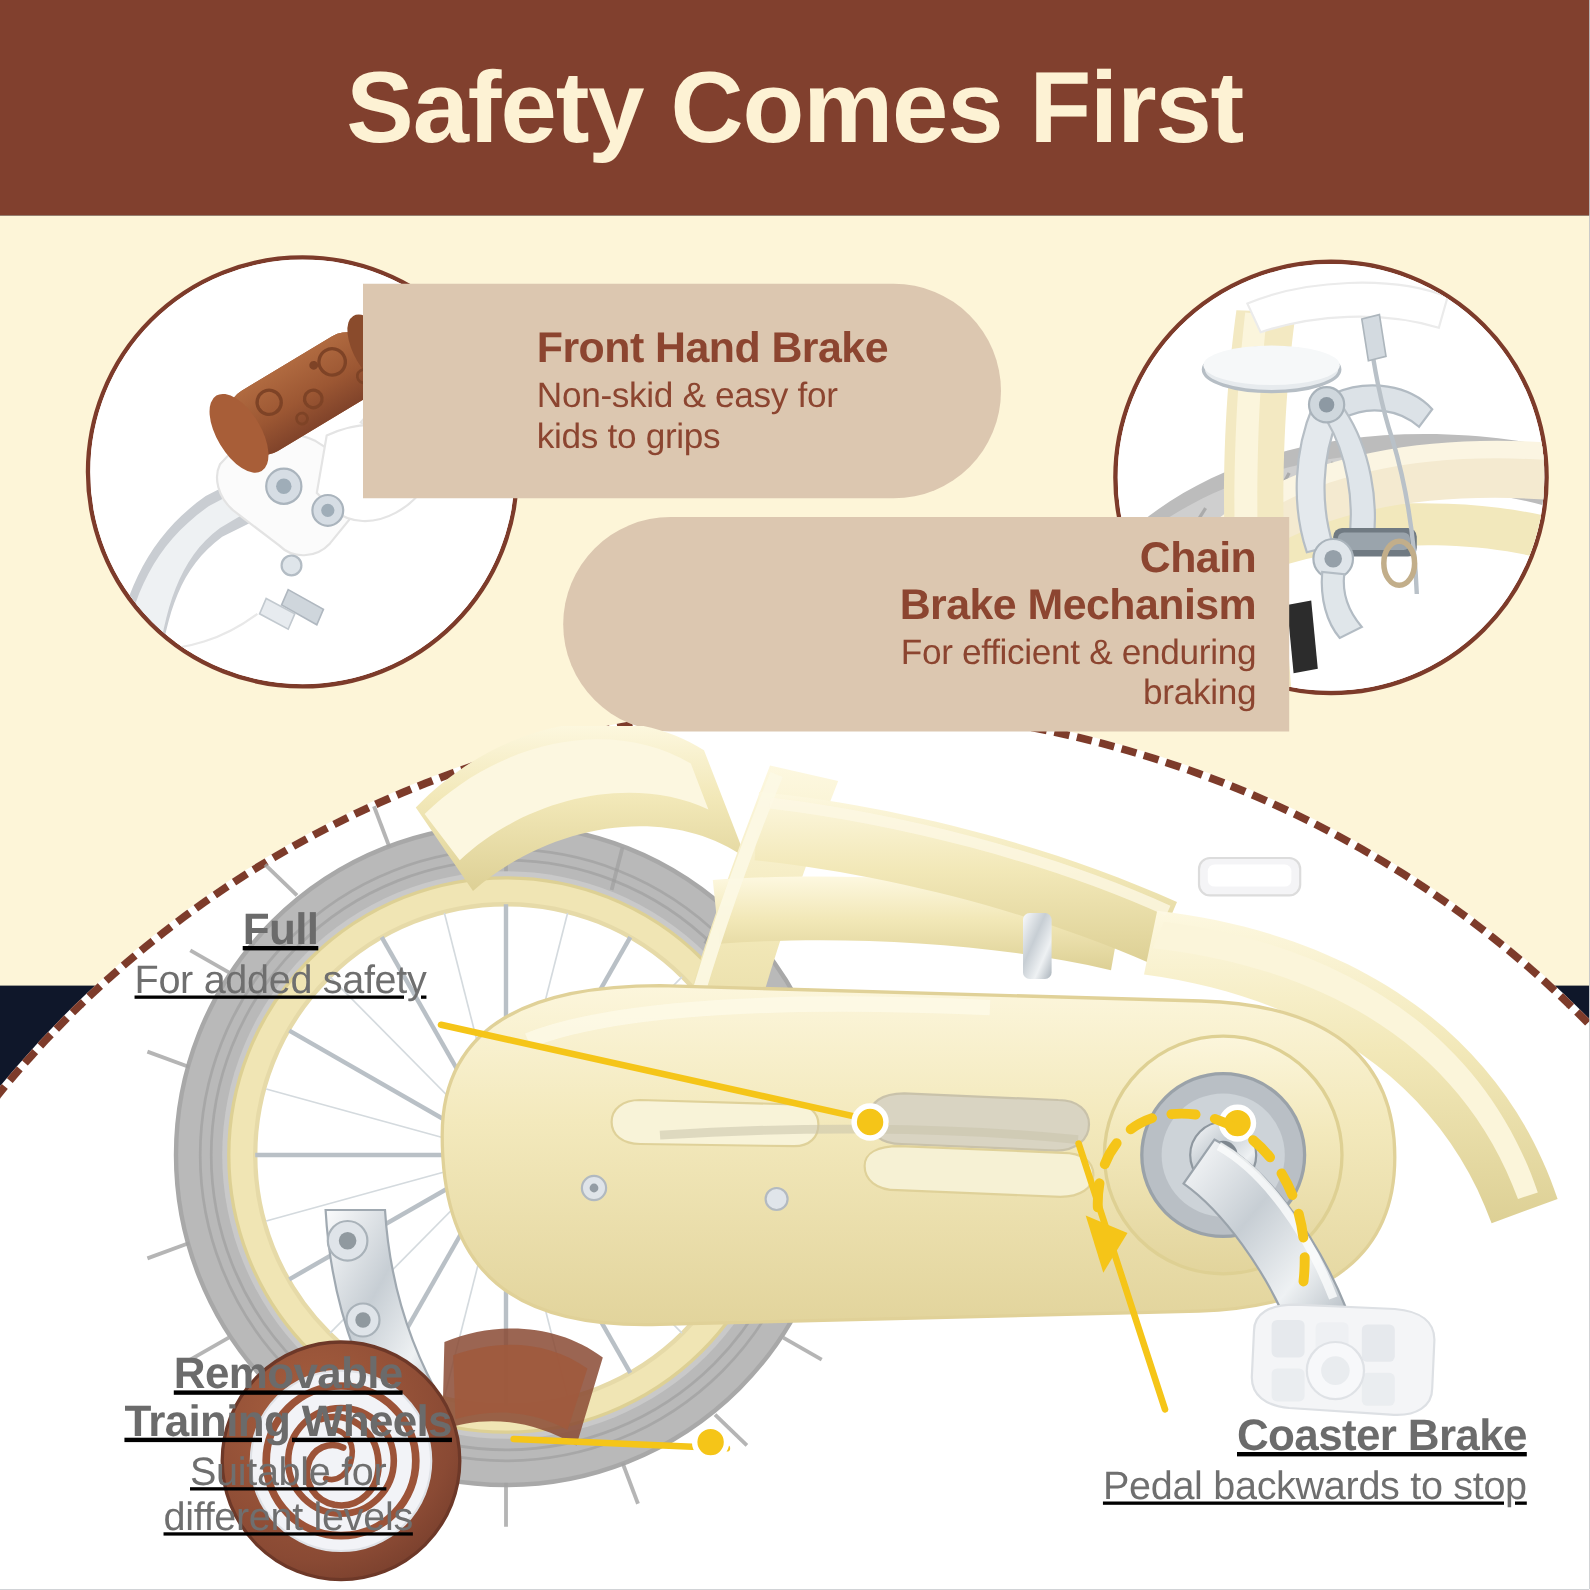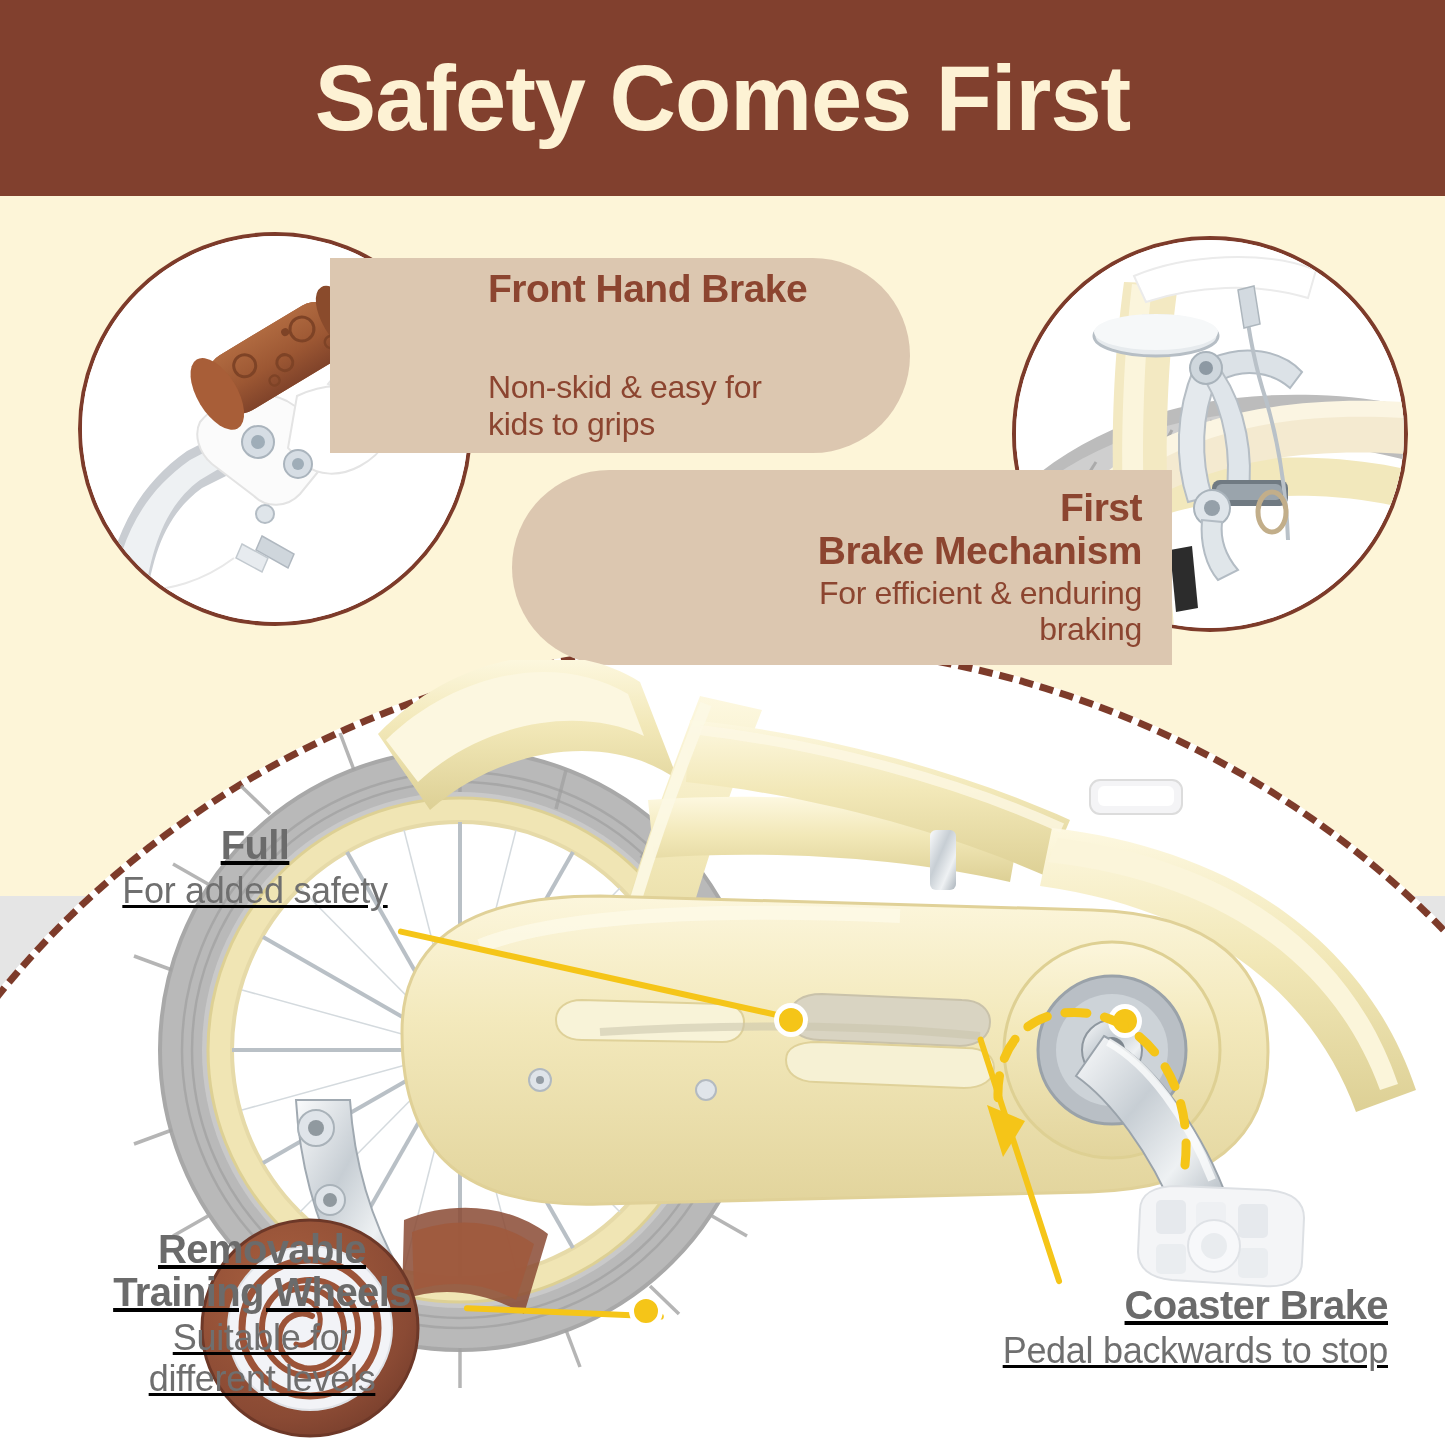--- a/index.html
+++ b/index.html
@@ -2,21 +2,21 @@
 <html><head>
 <meta charset="utf-8">
 <style>
   html,body{margin:0;padding:0;}
   body{
     width:1445px;height:1445px;
     font-family:"Liberation Sans","DejaVu Sans",sans-serif;
     background:#ffffff;
     overflow:hidden;
   }
-  .page{position:relative;width:1445px;height:1445px;overflow:hidden;background:#e5e5e5;}
+  .page{position:relative;width:1445px;height:1445px;overflow:hidden;background:#0f172a;}
 
   
   .header{
     position:absolute;left:0;top:0;width:1445px;height:196px;
     background:#81402e;
     display:flex;align-items:center;justify-content:center;
   }
   .header-title{
     color:#fdf2d4;
     font-size:92px;
@@ -60,21 +60,20 @@
   .pill{
     position:absolute;background:#dcc7b0;
     display:flex;flex-direction:column;justify-content:center;
     box-sizing:border-box;
   }
   .pill-1{
     left:330px;top:258px;width:580px;height:195px;
     border-radius:0 98px 98px 0;
     padding:10px 62px 10px 158px;
     text-align:left;
-    justify-content:space-between;
   }
   .pill-2{
     left:512px;top:470px;width:660px;height:195px;
     border-radius:98px 0 0 98px;
     padding:10px 30px 10px 62px;
     text-align:right;
   }
   .pill-title{
     color:#8c4530;font-weight:bold;font-size:39px;line-height:1.1;
     letter-spacing:-0.5px;
@@ -234,21 +233,21 @@
   <div class="pill pill-1">
     <div class="pill-title">Front Hand Brake</div>
     <div class="pill-sub">
       <span>Non-skid &amp; easy for</span><br>
       <span>kids to grips</span>
     </div>
   </div>
 
   <div class="pill pill-2">
     <div class="pill-title">
-      <span>First</span><br>
+      <span>Chain</span><br>
       <span>Brake Mechanism</span>
     </div>
     <div class="pill-sub">
       <span>For efficient &amp; enduring</span><br>
       <span>braking</span>
     </div>
   </div>
 
   <div class="bike">
     <svg viewBox="0 0 1445 785" class="svg-full">

